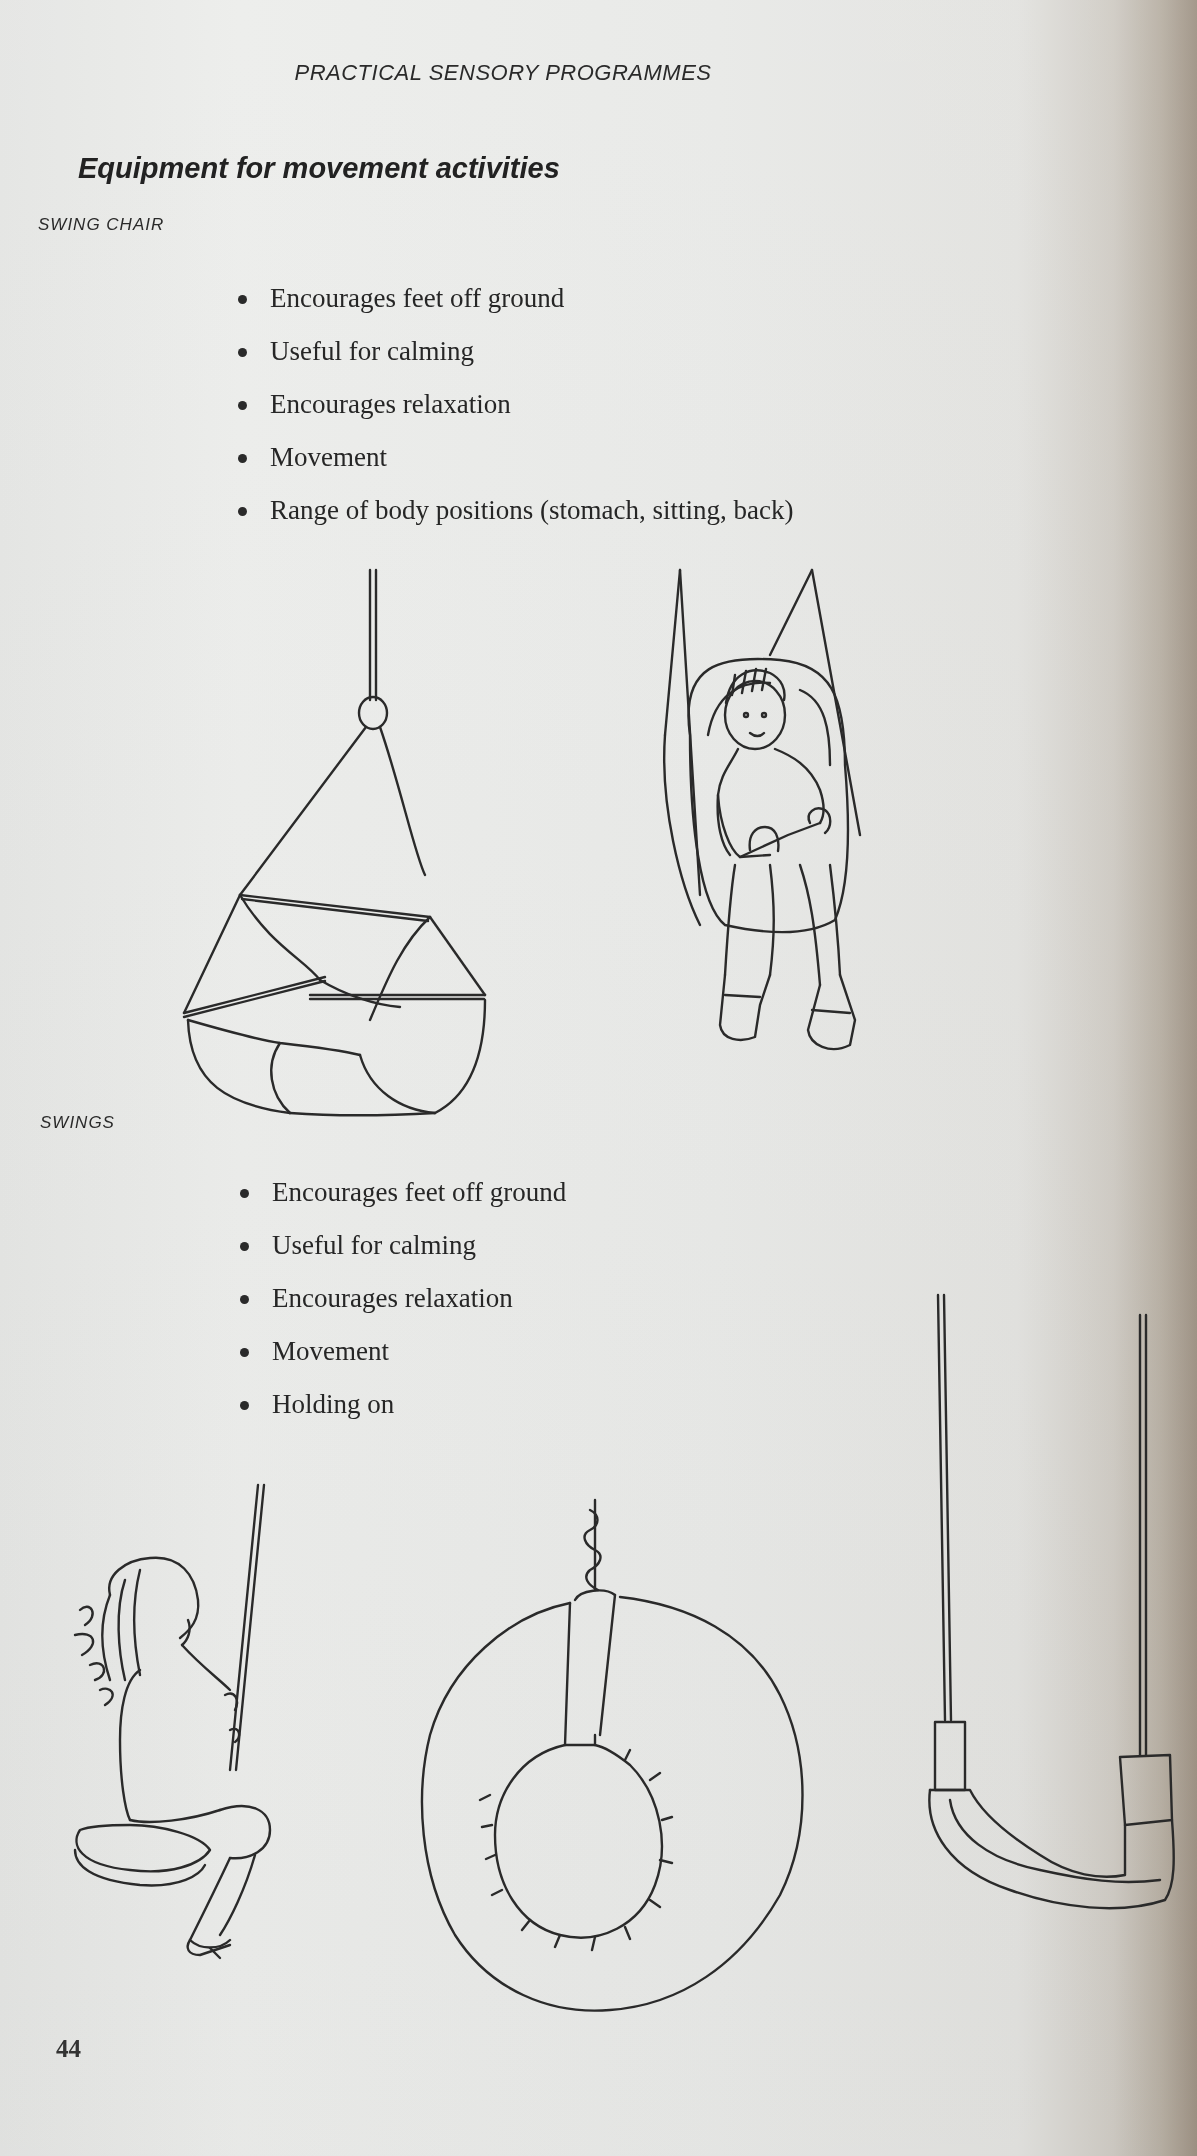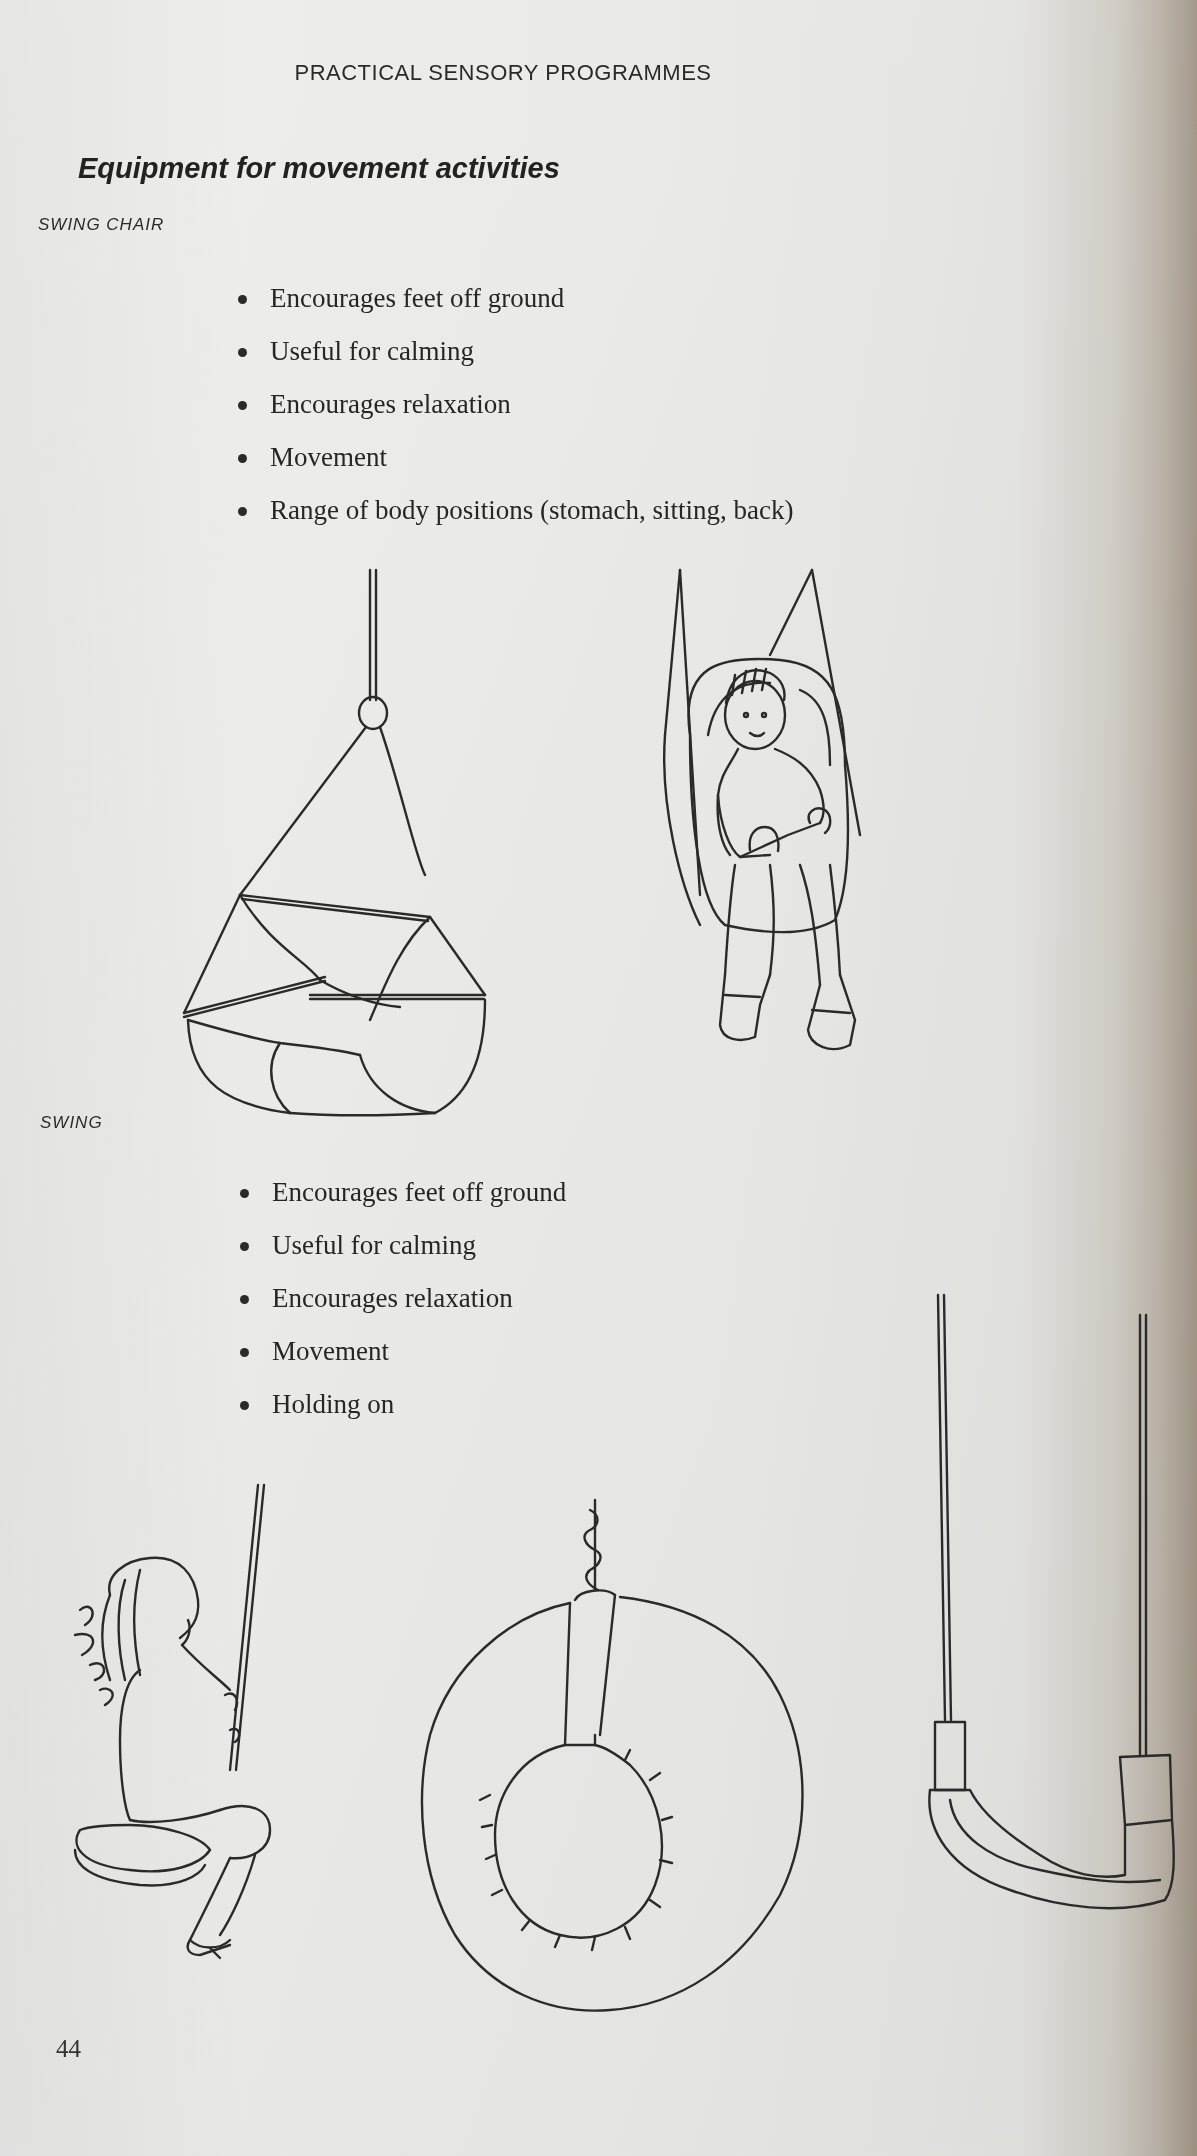--- a/index.html
+++ b/index.html
@@ -10,21 +10,21 @@
       color: #262626;
     }
     .ghost {
       position: absolute; inset: 0;
       background: linear-gradient(180deg, rgba(255,255,255,0.06), rgba(0,0,0,0.02));
       pointer-events: none;
     }
     .header {
       position: absolute; top: 60px; left: 0; width: 1006px; text-align: center;
       font-family: "Liberation Sans", "DejaVu Sans", sans-serif;
-      font-size: 22px; letter-spacing: 0.5px; color: #2a2a2a;
+      font-size: 22px; letter-spacing: 0.5px; color: #2a2a2a; font-style: italic;
     }
     .header span { position: relative; left: 0px; }
     .title {
       position: absolute; top: 152px; left: 38px;
       font-family: "Liberation Sans", "DejaVu Sans", sans-serif;
       font-style: italic; font-weight: bold; font-size: 29px; color: #222; margin-left: 40px;
     }
     .section-label {
       position: absolute;
       font-family: "Liberation Sans", "DejaVu Sans", sans-serif;
@@ -33,21 +33,21 @@
     ul.bullets {
       position: absolute; margin: 12px; padding: 0; list-style: none;
       font-size: 27px; color: #262626;
     }
     ul.bullets li { position: relative; padding-left: 36px; height: 53px; line-height: 36px; }
     ul.bullets li::before {
       content: ""; position: absolute; left: 4px; top: 15px;
       width: 9px; height: 9px; border-radius: 50%; background: #2a2a2a;
     }
     .page-number {
-      position: absolute; top: 2035px; left: 56px; font-size: 25px; color: #333;
+      position: absolute; top: 2035px; left: 56px; font-size: 25px; color: #333; font-weight: bold;
     }
     svg.ill { position: absolute; overflow: visible; }
     svg.ill * { fill: none; stroke: #2a2a2a; stroke-width: 2.4; stroke-linecap: round; stroke-linejoin: round; }
   </style>
 </head>
 <body>
 
 <div class="ghost"></div>
 
 <div class="header">
@@ -114,21 +114,21 @@
   <path d="M150 258 C145 248 155 240 165 245 C172 250 172 262 165 268"></path>
   <path d="M75 300 C70 330 68 360 65 410"></path>
   <path d="M110 300 C115 340 115 370 110 410"></path>
   <path d="M140 300 C150 330 155 360 160 420"></path>
   <path d="M170 300 C175 340 178 370 180 410"></path>
   <path d="M65 410 L60 460 C62 475 80 478 95 472 L100 440 L110 410"></path>
   <path d="M160 420 L148 465 C150 480 170 490 190 480 L195 455 L180 410"></path>
   <path d="M65 430 L100 432 M152 445 L190 448"></path>
 </svg>
 
-<div class="section-label" style="top:1113px; left:40px;">SWING</div>
+<div class="section-label" style="top:1113px; left:40px;">SWINGS</div>
 
 <ul class="bullets" style="top:1162px; left:224px;">
   <li>Encourages feet off ground</li>
   <li>Useful for calming</li>
   <li>Encourages relaxation</li>
   <li>Movement</li>
   <li>Holding on</li>
 </ul>
 
 <svg class="ill" style="left:70px; top:1480px;" width="250" height="480" viewBox="0 0 250 480">

